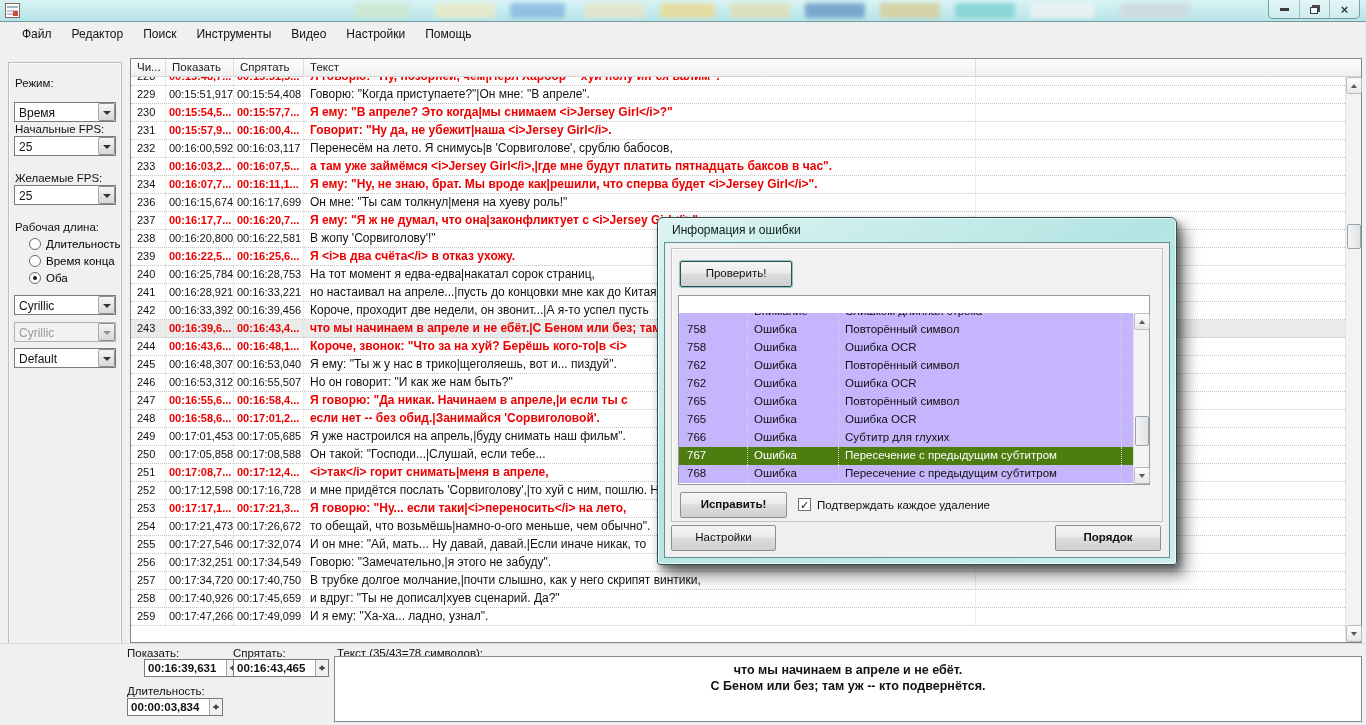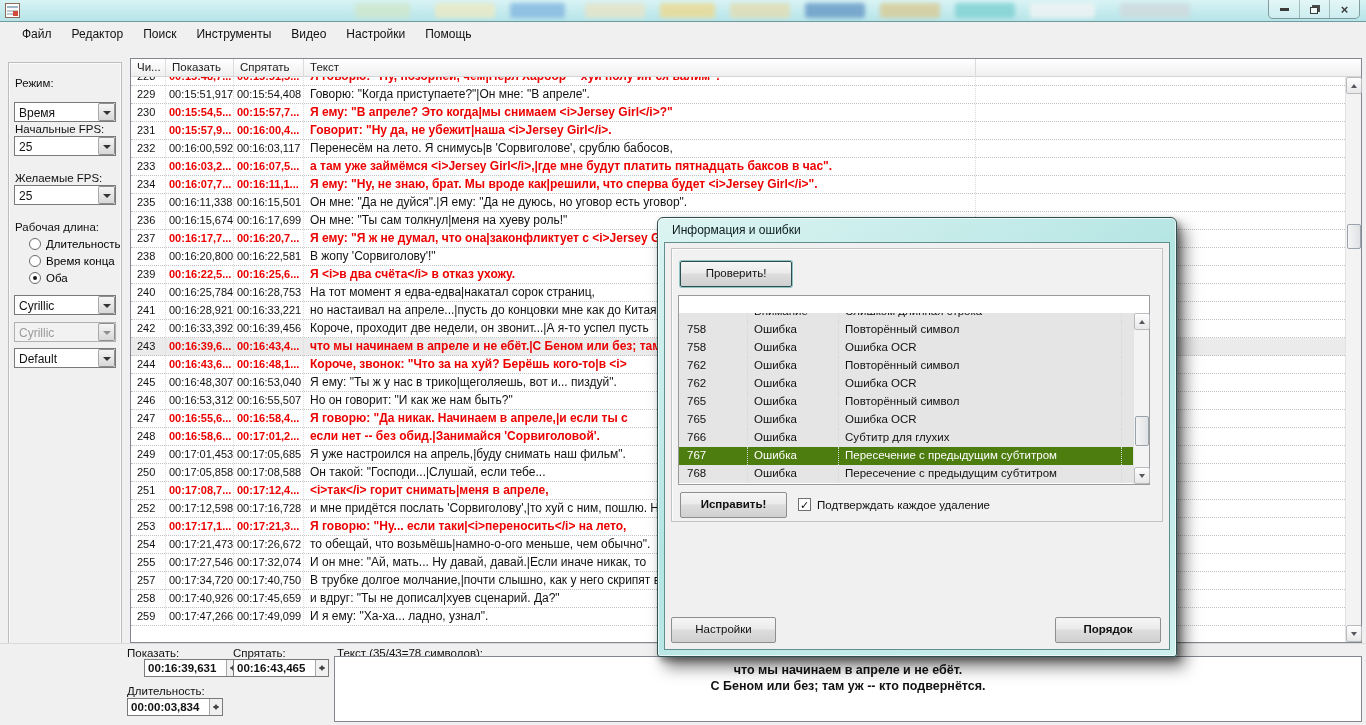--- a/index.html
+++ b/index.html
@@ -74,38 +74,38 @@
   .ed-label { position:absolute; font-size:11.5px; color:#111; white-space:nowrap; }
   .spin { position:absolute; width:96px; height:18px; background:#fff; border:1px solid #7a7a7a; }
   .spin .v { position:absolute; left:3px; top:2px; font-size:11.5px; font-weight:bold; color:#111; }
   .spin .ud { position:absolute; right:0; top:0; bottom:0; width:13px; border-left:1px solid #a8a8a8; background:#f0f0f0; }
   .spin .ud::before { content:""; position:absolute; left:3px; top:2px; border:3.5px solid transparent; border-bottom:4px solid #444; }
   .spin .ud::after { content:""; position:absolute; left:3px; bottom:2px; border:3.5px solid transparent; border-top:4px solid #444; }
   #textbox { position:absolute; left:334px; top:656px; width:1028px; height:66px; background:#fff; border:1px solid #828790;
     text-align:center; font-size:12.5px; font-weight:bold; color:#111; padding-top:5px; line-height:16px; }
 
   
-  #dialog { position:absolute; left:657px; top:217px; width:520px; height:440px;
+  #dialog { position:absolute; left:657px; top:217px; width:520px; height:348px;
     background:linear-gradient(150deg,#dcf4f2 0%,#b4e5e3 45%,#cdefed 100%);
     border:1px solid #30504f; border-radius:6px 6px 3px 3px;
     box-shadow:inset 0 0 0 1px rgba(255,255,255,.65), 8px 10px 16px rgba(0,0,0,.5), 3px 4px 6px rgba(0,0,0,.35); }
   #dlg-title { position:absolute; left:14px; top:5px; font-size:12px; color:#0c1c1c; }
   #dlg-client { position:absolute; left:6px; right:6px; top:24px; bottom:6px; background:#f0f0f0; border:1px solid #5f8f8f; }
   #dlg-group { position:absolute; left:6px; top:5px; right:6px; height:274px; background:#f1f1f1;
     border:1px solid #c3c3c3; box-shadow:inset 1px 1px 0 #fbfbfb; }
   .btn { position:absolute; background:linear-gradient(#f5f5f5,#ebebeb 45%,#dddddd 50%,#d0d0d0); border:1px solid #8e8e8e; border-radius:2px;
     font-size:11.5px; color:#111; text-align:center; }
   .btn .cap { position:relative; top:5px; }
   .btn.default { border-color:#2f4f4f; box-shadow:0 0 0 1px #8fc3c3; }
   .btn.bold .cap { font-weight:bold; }
   #dlg-list { position:absolute; left:6px; top:46px; width:472px; height:190px; background:#fff; border:1px solid #9a9a9a; }
   #dlg-header { position:absolute; left:0; top:0; right:0; height:17px; display:flex;
     background:linear-gradient(#ffffff,#f6f6f6 60%,#efefef); border-bottom:1px solid #d5d5d5; }
   #dlg-rows { position:absolute; left:0; top:17px; right:16px; bottom:0; overflow:hidden; }
-  .drow { display:flex; height:18px; line-height:17px; background:#e5e5e5; white-space:nowrap; }
+  .drow { display:flex; height:18px; line-height:17px; background:#c4b5fd; white-space:nowrap; }
   .dcell { overflow:hidden; font-size:11.5px; color:#111; border-right:1px dotted #d8d8d8; flex:none; }
   .d-num { width:69px; padding-left:8px; }
   .d-type { width:91px; padding-left:6px; }
   .d-desc { width:283px; padding-left:6px; }
   .d-fill { flex:1; border-right:none; }
   .drow.sel { background:#4d7c0f; }
   .drow.sel .dcell { color:#fff; }
   .checkbox { position:absolute; width:13px; height:13px; background:#fff; border:1px solid #707070; font-size:11px; line-height:12px; text-align:center; color:#111; }
 
   .clip1 { margin-top:-9px; }
@@ -251,27 +251,20 @@
           <div class="tcell c-fill"></div>
         </div>
         <div class="trow red">
           <div class="tcell c-num">234</div>
           <div class="tcell c-show">00:16:07,7...</div>
           <div class="tcell c-hide">00:16:11,1...</div>
           <div class="tcell c-text">Я ему: "Ну, не знаю, брат. Мы вроде как|решили, что сперва будет &lt;i&gt;Jersey Girl&lt;/i&gt;".</div>
           <div class="tcell c-fill"></div>
         </div>
         <div class="trow">
-          <div class="tcell c-num">235</div>
-          <div class="tcell c-show">00:16:11,338</div>
-          <div class="tcell c-hide">00:16:15,501</div>
-          <div class="tcell c-text">Он мне: "Да не дуйся".|Я ему: "Да не дуюсь, но уговор есть уговор".</div>
-          <div class="tcell c-fill"></div>
-        </div>
-        <div class="trow">
           <div class="tcell c-num">236</div>
           <div class="tcell c-show">00:16:15,674</div>
           <div class="tcell c-hide">00:16:17,699</div>
           <div class="tcell c-text">Он мне: "Ты сам толкнул|меня на хуеву роль!"</div>
           <div class="tcell c-fill"></div>
         </div>
         <div class="trow red">
           <div class="tcell c-num">237</div>
           <div class="tcell c-show">00:16:17,7...</div>
           <div class="tcell c-hide">00:16:20,7...</div>
@@ -395,20 +388,27 @@
           <div class="tcell c-show">00:17:21,473</div>
           <div class="tcell c-hide">00:17:26,672</div>
           <div class="tcell c-text">то обещай, что возьмёшь|намно-о-ого меньше, чем обычно".</div>
           <div class="tcell c-fill"></div>
         </div>
         <div class="trow">
           <div class="tcell c-num">255</div>
           <div class="tcell c-show">00:17:27,546</div>
           <div class="tcell c-hide">00:17:32,074</div>
           <div class="tcell c-text">И он мне: "Ай, мать... Ну давай, давай.|Если иначе никак, то</div>
+          <div class="tcell c-fill"></div>
+        </div>
+        <div class="trow">
+          <div class="tcell c-num">256</div>
+          <div class="tcell c-show">00:17:32,251</div>
+          <div class="tcell c-hide">00:17:34,549</div>
+          <div class="tcell c-text">Говорю: "Замечательно,|я этого не забуду".</div>
           <div class="tcell c-fill"></div>
         </div>
         <div class="trow">
           <div class="tcell c-num">257</div>
           <div class="tcell c-show">00:17:34,720</div>
           <div class="tcell c-hide">00:17:40,750</div>
           <div class="tcell c-text">В трубке долгое молчание,|почти слышно, как у него скрипят винтики,</div>
           <div class="tcell c-fill"></div>
         </div>
         <div class="trow">

